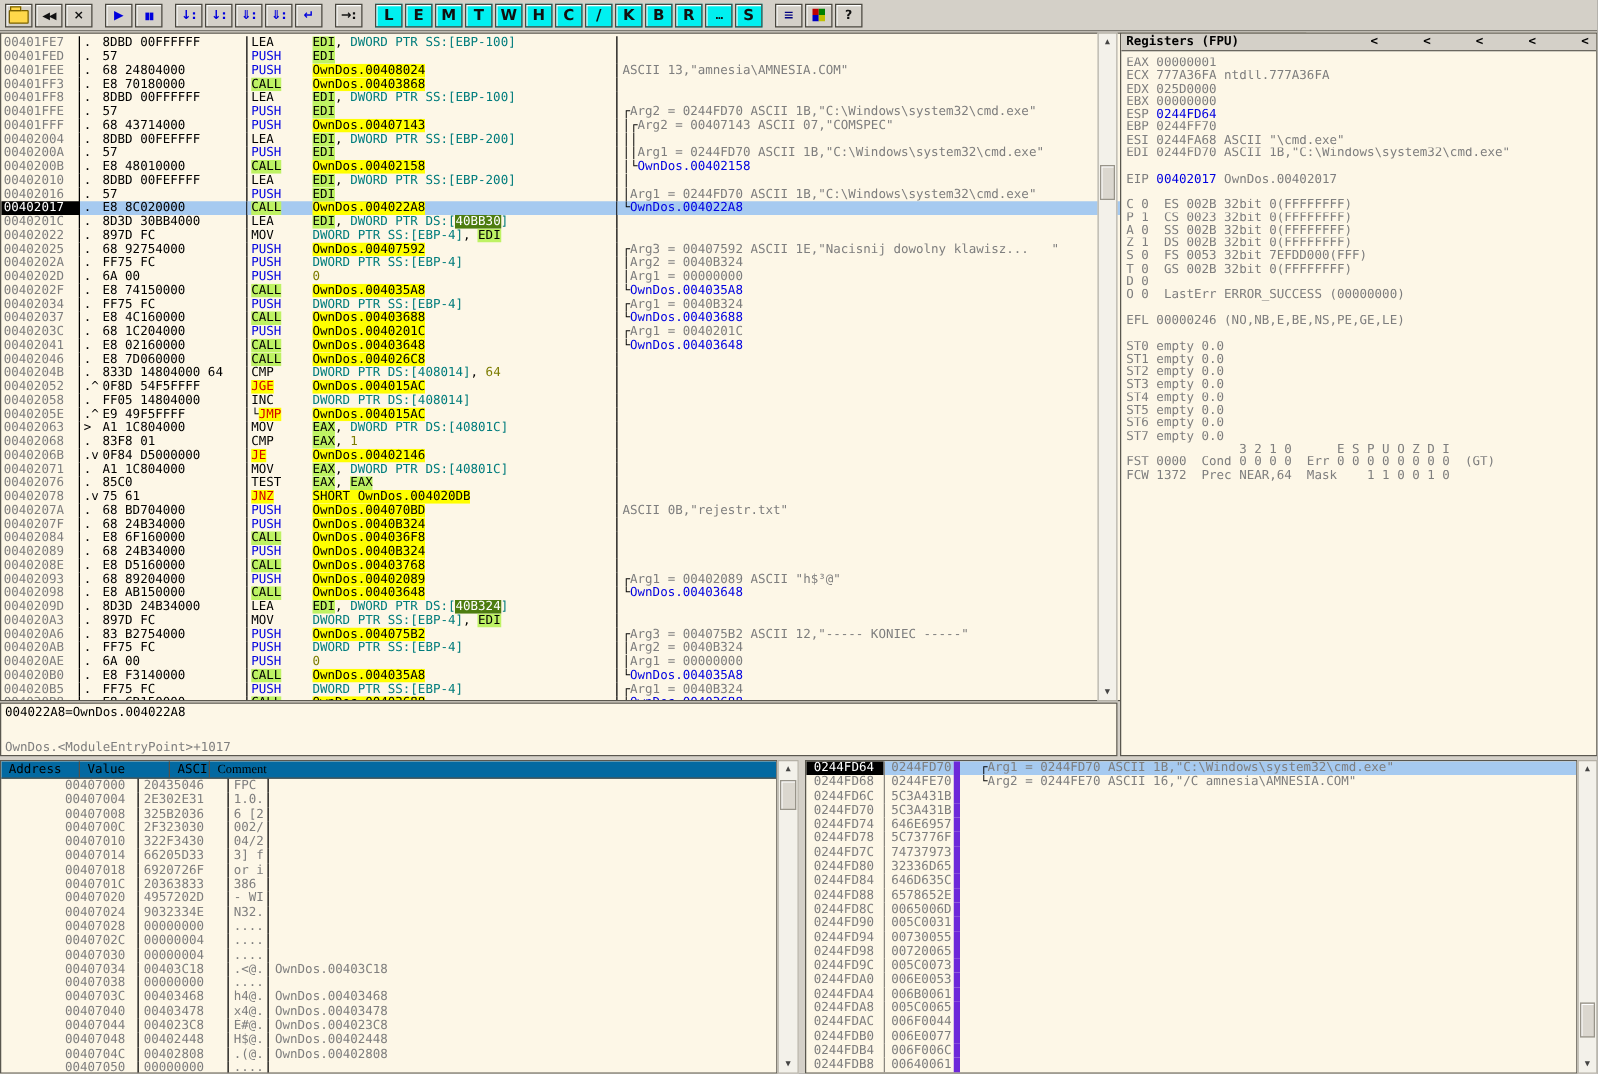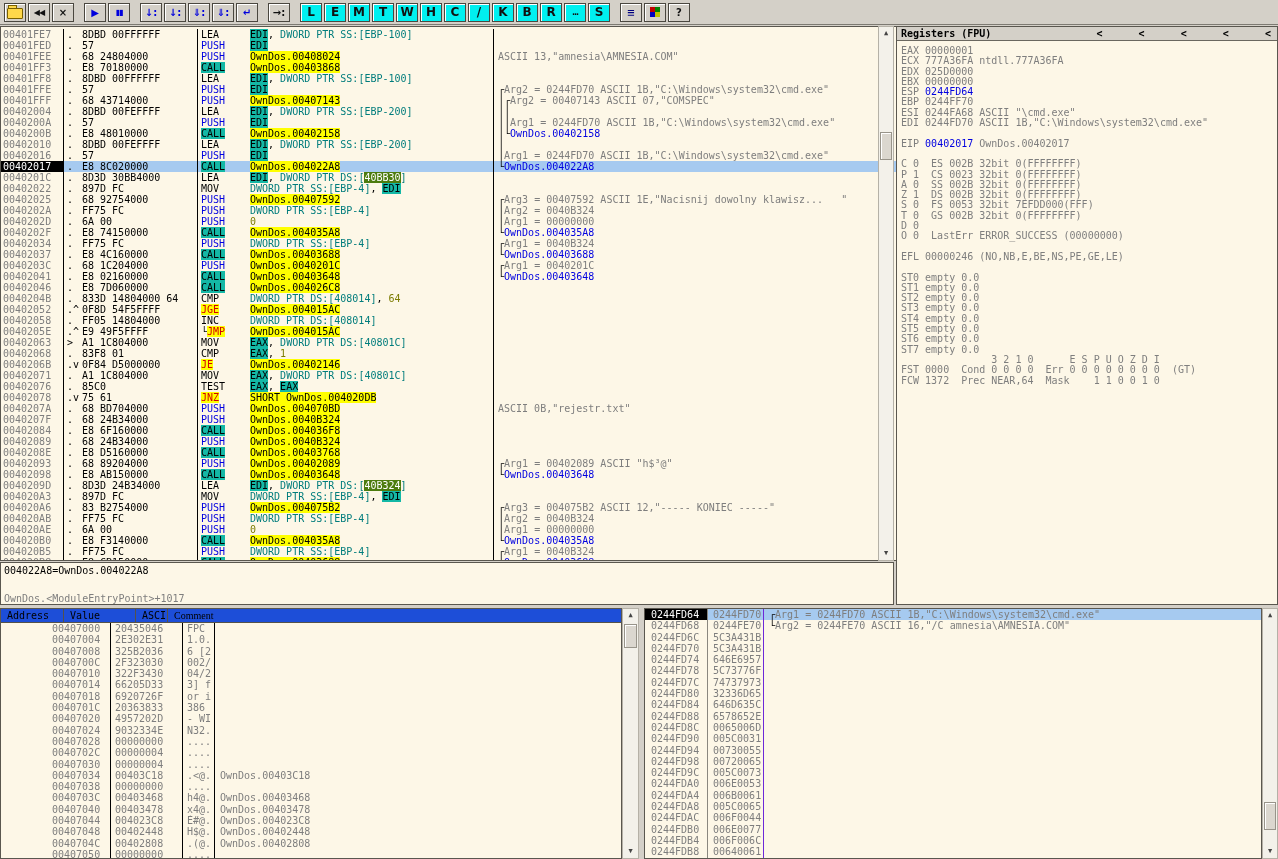--- a/index.html
+++ b/index.html
@@ -34,52 +34,52 @@
   .pfx{display:inline-block;width:15px;color:#000;}
   .c-disasm{width:292px;padding-left:3px;flex:none;border-right:1px solid #000;overflow:hidden;}
   .mn{display:inline-block;width:49px;}
   .c-comment{flex:1;padding-left:4px;overflow:hidden;}
   .drow.sel .c-addr{background:#000;color:#FFF;}
   .drow.sel .c-bytes,.drow.sel .c-disasm,.drow.sel .c-comment{background:#A6CAF0;}
 
   
   .tg{color:#7E7E7E;} .tk{color:#000;} .tb{color:#0000E0;} .tt{color:#007C7C;} .to{color:#7C7C00;}
   .ty{background:#FFFF00;color:#000;} .tr{background:#FFFF00;color:#D40000;}
-  .tc{background:#14b8a6;color:#000;} .tn{background:#4d7c0f;color:#FFF;}
+  .tc{background:#bef264;color:#000;} .tn{background:#4d7c0f;color:#FFF;}
 
   
   #registers{left:896px;top:26px;width:382px;height:579px;}
   .reg-header{height:13px;background:#D4D0C8;border-bottom:1px solid #6a675f;
               display:flex;justify-content:space-between;align-items:center;
               padding:0 6px 0 4px;color:#000;font-weight:bold;white-space:pre;}
   #reg-lines{padding-top:5px;}
   .regline{height:10.3px;line-height:10.3px;white-space:pre;padding-left:4px;overflow:hidden;}
 
   
   #infopane{left:0;top:562px;width:894px;height:43px;}
   #info-line1{position:absolute;top:2px;left:3px;color:#000;white-space:pre;}
   #info-line2{position:absolute;top:30px;left:3px;color:#7E7E7E;white-space:pre;}
 
   
   #dump{left:0;top:608px;width:622px;height:251px;}
-  .dhdr{display:flex;height:13px;line-height:13px;background:#1d4ed8;border-bottom:1px solid #55524a;color:#000;white-space:pre;}
+  .dhdr{display:flex;height:13px;line-height:13px;background:#0369a1;border-bottom:1px solid #55524a;color:#000;white-space:pre;}
   .dh{box-sizing:border-box;border-right:1px solid #55524a;padding-left:6px;flex:none;overflow:hidden;}
   .dh1{width:63px;} .dh2{width:72px;} .dh3{width:32px;} .dh4{flex:1;border-right:none;font-family:Liberation Serif, serif;}
   .dumprow{display:flex;height:11.3px;line-height:11.3px;color:#7E7E7E;white-space:pre;margin-left:47px;}
   .dc-a{width:58px;padding-left:4px;border-right:1px solid #000;flex:none;overflow:hidden;}
   .dc-v{width:67px;padding-left:4px;border-right:1px solid #000;flex:none;overflow:hidden;}
   .dc-s{width:27px;padding-left:4px;border-right:1px solid #000;flex:none;overflow:hidden;}
   .dc-c{flex:1;padding-left:5px;overflow:hidden;}
 
   
   #stack{left:644px;top:608px;width:618px;height:251px;}
   .srow{display:flex;height:11.3px;line-height:11.3px;color:#7E7E7E;white-space:pre;}
   .s-addr{width:56px;padding-left:6px;flex:none;overflow:hidden;}
   .s-val{width:50px;padding-left:5px;flex:none;border-left:1px solid #8a877f;overflow:hidden;}
-  .s-com{flex:1;border-left:1px solid #6d28d9;padding-left:5px;overflow:hidden;}
+  .s-com{flex:1;border-left:5px solid #6d28d9;padding-left:16px;overflow:hidden;}
   .srow.sel .s-addr{background:#000;color:#FFF;}
   .srow.sel .s-val,.srow.sel .s-com{background:#A6CAF0;}
 
   
   .sb{position:absolute;background:#F3F1EA;border:1px solid #B5B1A7;box-sizing:border-box;}
   .sb .arr{position:absolute;left:0;right:0;height:13px;text-align:center;font-size:7px;line-height:13px;color:#444;}
   .sb .arr.up{top:0;} .sb .arr.down{bottom:0;}
   .sb .thumb{position:absolute;left:1px;right:1px;background:#DBD7CF;border:1px solid #98948a;box-shadow:inset 1px 1px 0 #fff;}
   #disasm-sb{left:878px;top:26px;width:16px;height:535px;}
   #disasm-sb .thumb{top:105px;height:26px;}

